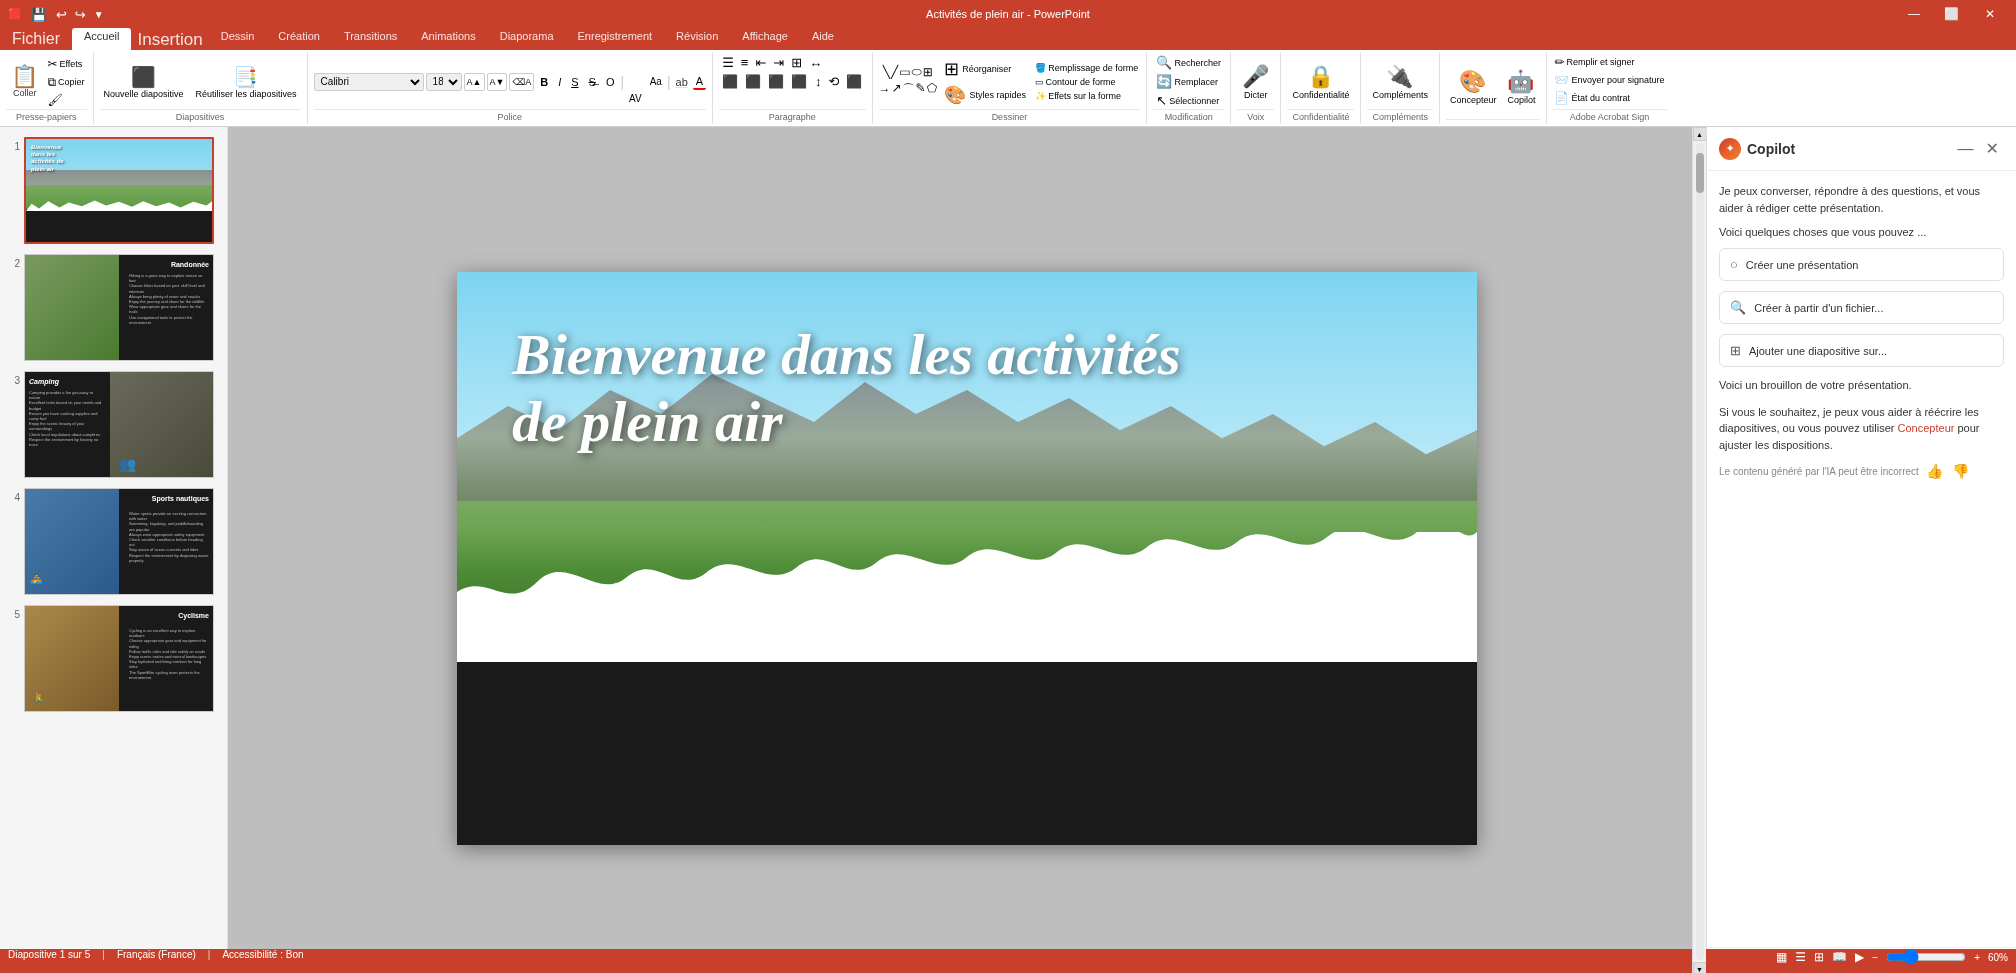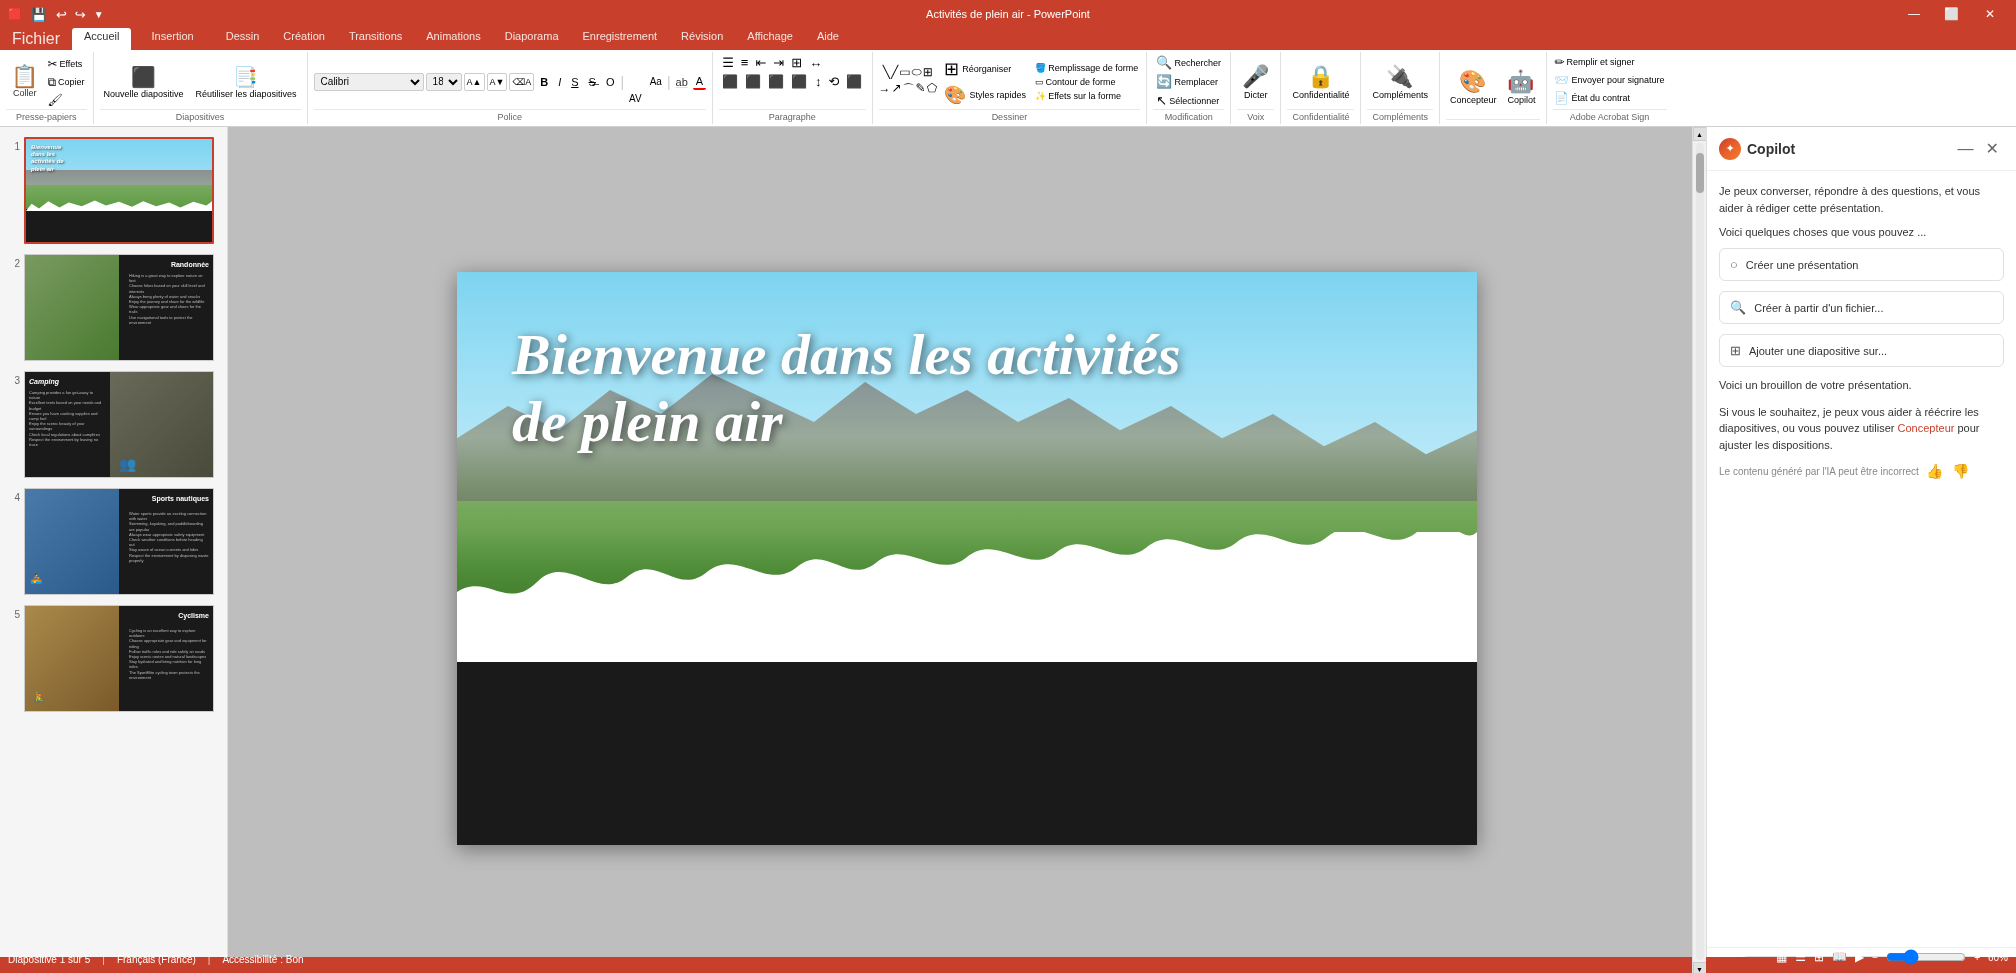--- a/index.html
+++ b/index.html
@@ -21,21 +21,21 @@
   <div style="margin-left:auto; display:flex; align-items:center; gap:2px;">
     <button style="background:none;border:none;color:white;cursor:pointer;font-size:12px;width:36px;height:28px;">—</button>
     <button style="background:none;border:none;color:white;cursor:pointer;font-size:12px;width:36px;height:28px;">⬜</button>
     <button style="background:none;border:none;color:white;cursor:pointer;font-size:12px;width:36px;height:28px;">✕</button>
   </div>
 </div>
 
 <div style="background:#c8402b; display:flex; height:22px;">
   <div style="color:rgba(255,255,255,0.85);padding:2px 12px;font-size:16px;cursor:pointer;">Fichier</div>
   <div style="background:white;color:#333;padding:2px 12px;font-size:11px;cursor:pointer;border-radius:3px 3px 0 0;">Accueil</div>
-  <div style="color:rgba(255,255,255,0.85);padding:2px 20px;font-size:11px;cursor:pointer;text-align:right;">Insertion</div>
+  <div style="color:rgba(255,255,255,0.85);padding:2px 6px;font-size:17px;cursor:pointer;text-align:right;">Insertion</div>
   <div style="color:rgba(255,255,255,0.85);padding:2px 12px;font-size:11px;cursor:pointer;">Dessin</div>
   <div style="color:rgba(255,255,255,0.85);padding:2px 12px;font-size:11px;cursor:pointer;">Création</div>
   <div style="color:rgba(255,255,255,0.85);padding:2px 12px;font-size:11px;cursor:pointer;">Transitions</div>
   <div style="color:rgba(255,255,255,0.85);padding:2px 12px;font-size:11px;cursor:pointer;">Animations</div>
   <div style="color:rgba(255,255,255,0.85);padding:2px 12px;font-size:11px;cursor:pointer;">Diaporama</div>
   <div style="color:rgba(255,255,255,0.85);padding:2px 12px;font-size:11px;cursor:pointer;">Enregistrement</div>
   <div style="color:rgba(255,255,255,0.85);padding:2px 12px;font-size:11px;cursor:pointer;">Révision</div>
   <div style="color:rgba(255,255,255,0.85);padding:2px 12px;font-size:11px;cursor:pointer;text-align:center;">Affichage</div>
   <div style="color:rgba(255,255,255,0.85);padding:2px 12px;font-size:11px;cursor:pointer;">Aide</div>
 </div>
@@ -446,21 +446,21 @@
     </div>
 
     <div style="padding:8px 10px;border-top:1px solid #eee;display:flex;align-items:center;gap:6px;">
       <button style="background:none;border:none;cursor:pointer;color:#666;font-size:14px;">✦</button>
       <input type="text" style="flex: 1 1 0%; border: 1px solid rgb(224, 224, 224); border-radius: 20px; padding: 6px 12px; font-size: 11px; color: rgb(153, 153, 153); outline: none;" placeholder="Décrivez les éléments pour lesquels vous souhaitez obtenir de l'aide ou sélectionnez le guide d'invite.">
       <button style="background:none;border:none;cursor:pointer;color:#666;font-size:16px;">➤</button>
     </div>
   </div>
 </div>
 
-<div style="height:16px;background:#c8402b;display:flex;align-items:flex-end;padding:8px 8px;gap:12px;position:absolute;bottom:0;left:0;right:0;">
+<div style="height:24px;background:#c8402b;display:flex;align-items:flex-start;padding:0 8px;gap:12px;position:absolute;bottom:0;left:0;right:0;">
   <span style="color:white;font-size:10px;">Diapositive 1 sur 5</span>
   <span style="color:rgba(255,255,255,0.7);font-size:10px;">|</span>
   <span style="color:white;font-size:10px;">Français (France)</span>
   <span style="color:rgba(255,255,255,0.7);font-size:10px;">|</span>
   <span style="color:white;font-size:10px;">Accessibilité : Bon</span>
   <div style="margin-left:auto;display:flex;align-items:center;gap:8px;">
     <button style="background:none;border:none;cursor:pointer;color:white;font-size:12px;">▦</button>
     <button style="background:none;border:none;cursor:pointer;color:white;font-size:12px;">☰</button>
     <button style="background:none;border:none;cursor:pointer;color:white;font-size:12px;">⊞</button>
     <button style="background:none;border:none;cursor:pointer;color:white;font-size:12px;">📖</button>

